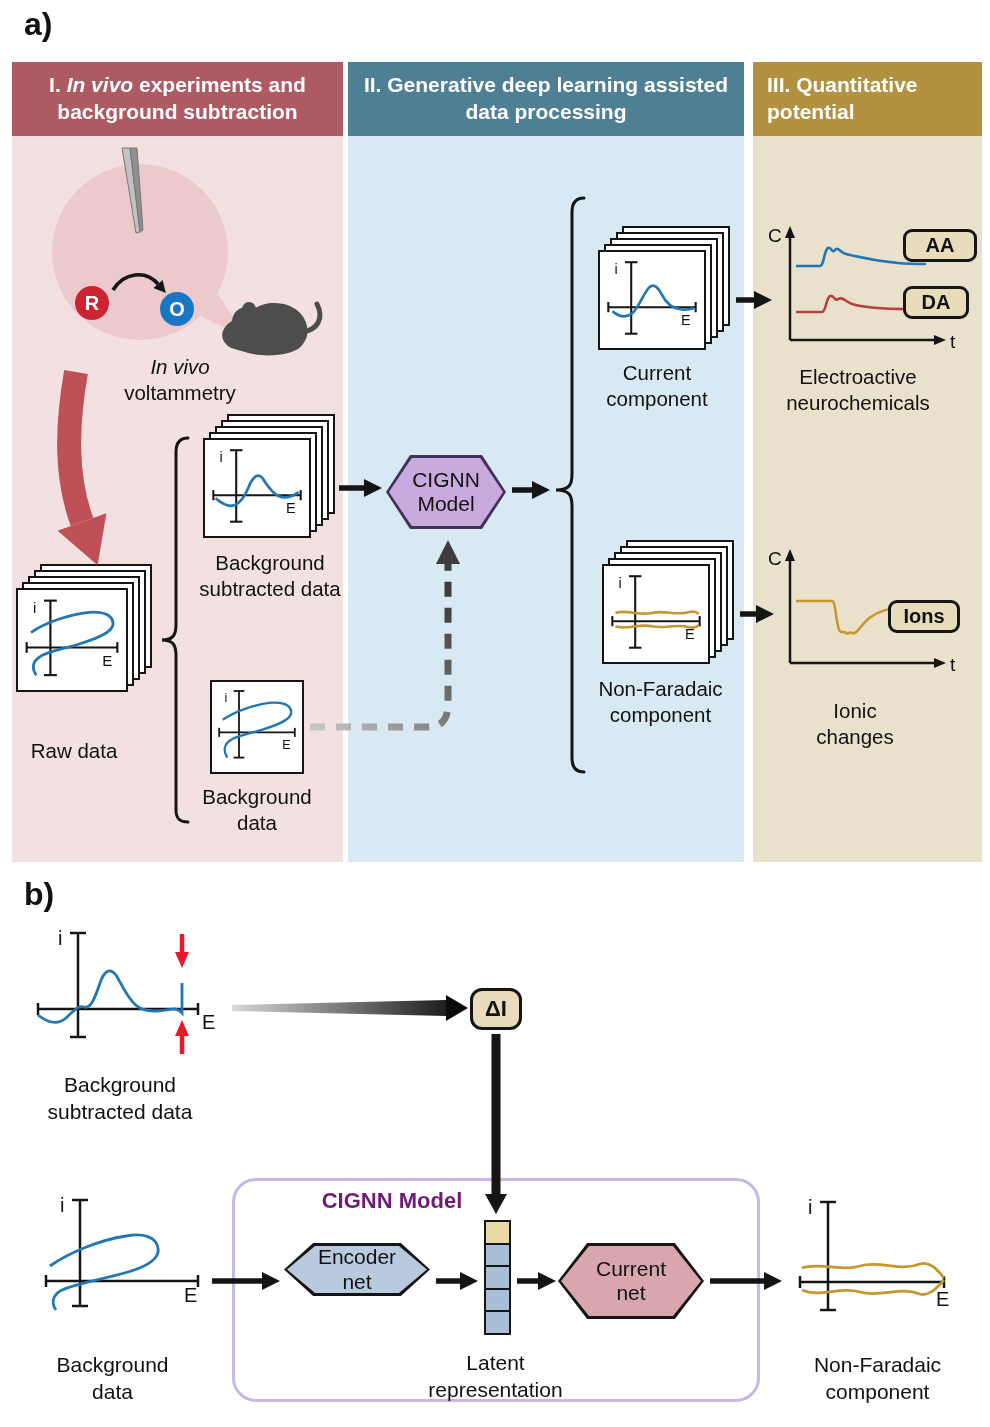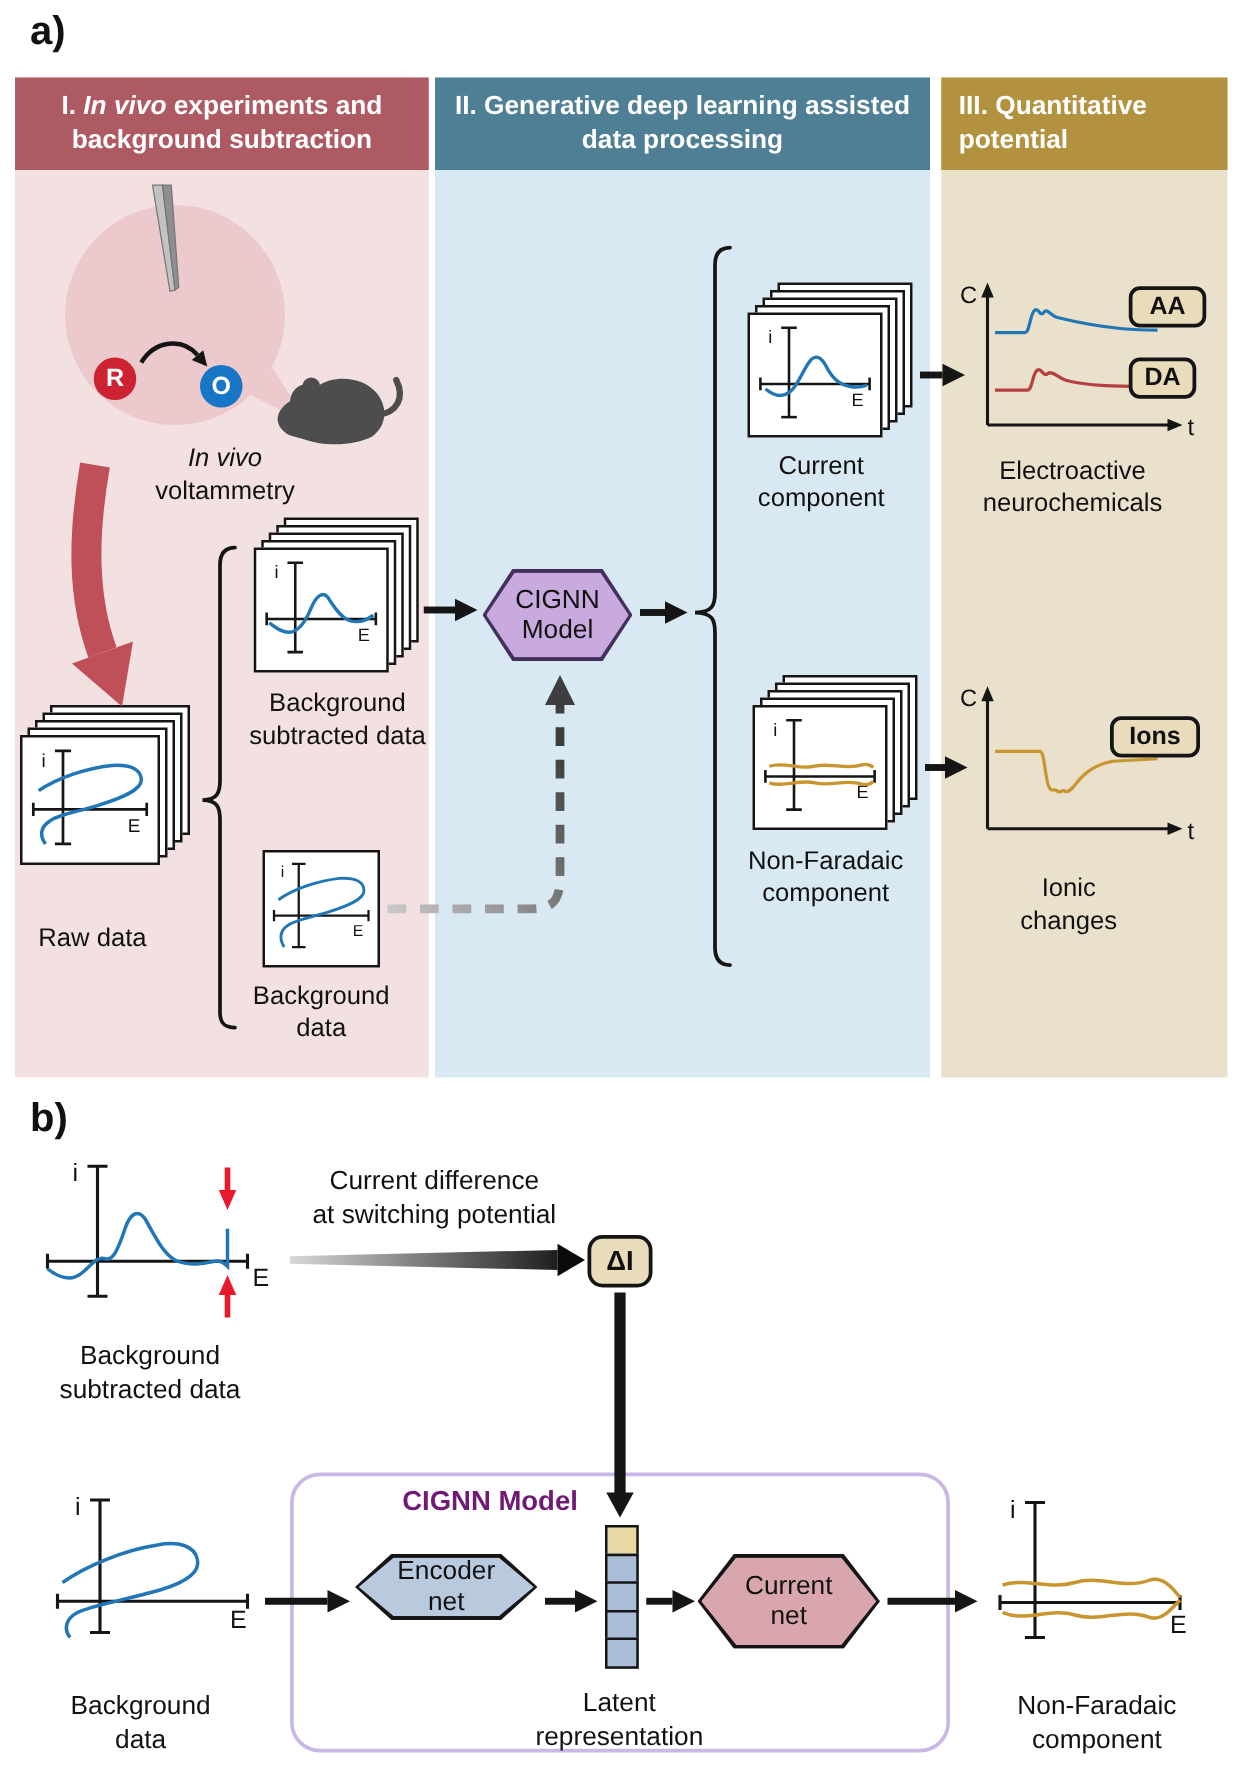--- a/index.html
+++ b/index.html
@@ -203,39 +203,39 @@
       <line x1="30" y1="118" x2="30" y2="14"></line>
       <line x1="30" y1="118" x2="176" y2="118"></line>
     </g>
     <polygon points="25,16 35,16 30,4" fill="#151515"></polygon>
     <polygon points="174,113 174,123 186,118" fill="#151515"></polygon>
     <text x="8" y="20" font-size="19">C</text>
     <text x="190" y="126" font-size="19">t</text>
     <path d="M 36,44 L 60,44 C 64,44 64,28 68,26 C 71,24 72,32 75,28 C 78,24 81,31 86,32 C 98,35 118,39 138,41 C 150,42 158,42 166,42" fill="none" stroke="#2176b5" stroke-width="2.6"></path>
     <path d="M 36,90 L 62,90 C 66,90 66,76 70,74 C 73,72 75,80 78,77 C 82,74 86,80 92,82 C 106,86 126,87 146,87 L 166,87" fill="none" stroke="#b5403f" stroke-width="2.6"></path>
   </svg>
-  <div class="badge" style="left:903px;top:229px;width:62px;height:33px">AA</div>
-  <div class="badge" style="left:903px;top:286px;width:54px;height:33px">DA</div>
+  <div class="badge" style="left:903px;top:229px;width:74px;height:33px">AA</div>
+  <div class="badge" style="left:903px;top:286px;width:66px;height:33px">DA</div>
   <div class="lbl" style="left:752px;top:364px;width:212px">
     <span class="ln">Electroactive</span>
     <span class="ln">neurochemicals</span>
   </div>
 
   <svg class="plain-plot" style="left:760px;top:545px" width="202" height="138" viewBox="0 0 202 138">
     <g stroke="#151515" stroke-width="2.5">
       <line x1="30" y1="118" x2="30" y2="14"></line>
       <line x1="30" y1="118" x2="176" y2="118"></line>
     </g>
     <polygon points="25,16 35,16 30,4" fill="#151515"></polygon>
     <polygon points="174,113 174,123 186,118" fill="#151515"></polygon>
     <text x="8" y="20" font-size="19">C</text>
     <text x="190" y="126" font-size="19">t</text>
     <path d="M 36,56 L 72,56 C 76,56 76,82 80,86 C 82,89 84,85 86,88 C 88,90 90,86 92,88 C 96,90 100,82 106,76 C 112,70 120,66 130,64 L 166,62" fill="none" stroke="#c9952e" stroke-width="2.6"></path>
   </svg>
-  <div class="badge" style="left:888px;top:573px;width:72px;height:33px">Ions</div>
+  <div class="badge" style="left:888px;top:600px;width:72px;height:33px">Ions</div>
   <div class="lbl" style="left:775px;top:698px;width:160px">
     <span class="ln">Ionic</span>
     <span class="ln">changes</span>
   </div>
 
   <div class="fig-label" style="left:24px;top:876px">b)</div>
 
   <svg class="plain-plot" style="left:30px;top:925px" width="195" height="145" viewBox="0 0 195 145">
     <g stroke="#151515" stroke-width="2.5">
       <line x1="48" y1="8" x2="48" y2="112"></line>
@@ -247,24 +247,20 @@
     </g>
     <text x="28" y="20" font-size="20">i</text>
     <text x="172" y="104" font-size="20">E</text>
     <path d="M 8,90 C 18,98 28,100 36,93 C 44,86 48,80 54,82 C 60,84 64,76 70,58 C 74,46 80,42 86,50 C 92,60 100,78 110,83 C 120,88 132,86 142,84 C 147,83 150,86 152,88 L 152,58" fill="none" stroke="#2176b5" stroke-width="2.8"></path>
   </svg>
   <div class="lbl" style="left:25px;top:1072px;width:190px;font-size:21px">
     <span class="ln">Background</span>
     <span class="ln">subtracted data</span>
   </div>
 
-  <div class="lbl" style="left:225px;top:932px;width:245px;font-size:21px">
-    <span class="ln">Current difference</span>
-    <span class="ln">at switching potential</span>
-  </div>
 
   <div class="badge" style="left:470px;top:988px;width:52px;height:42px;border-radius:12px;font-size:22px">ΔI</div>
 
   <div class="cignn-box" style="left:232px;top:1178px;width:528px;height:224px"></div>
   <div class="cignn-title" style="left:262px;top:1188px;width:260px">CIGNN Model</div>
 
   <svg class="plain-plot" style="left:38px;top:1190px" width="170" height="150" viewBox="0 0 170 150">
     <g stroke="#151515" stroke-width="2.5">
       <line x1="42" y1="10" x2="42" y2="116"></line>
         <line x1="34" y1="10" x2="50" y2="10"></line>

